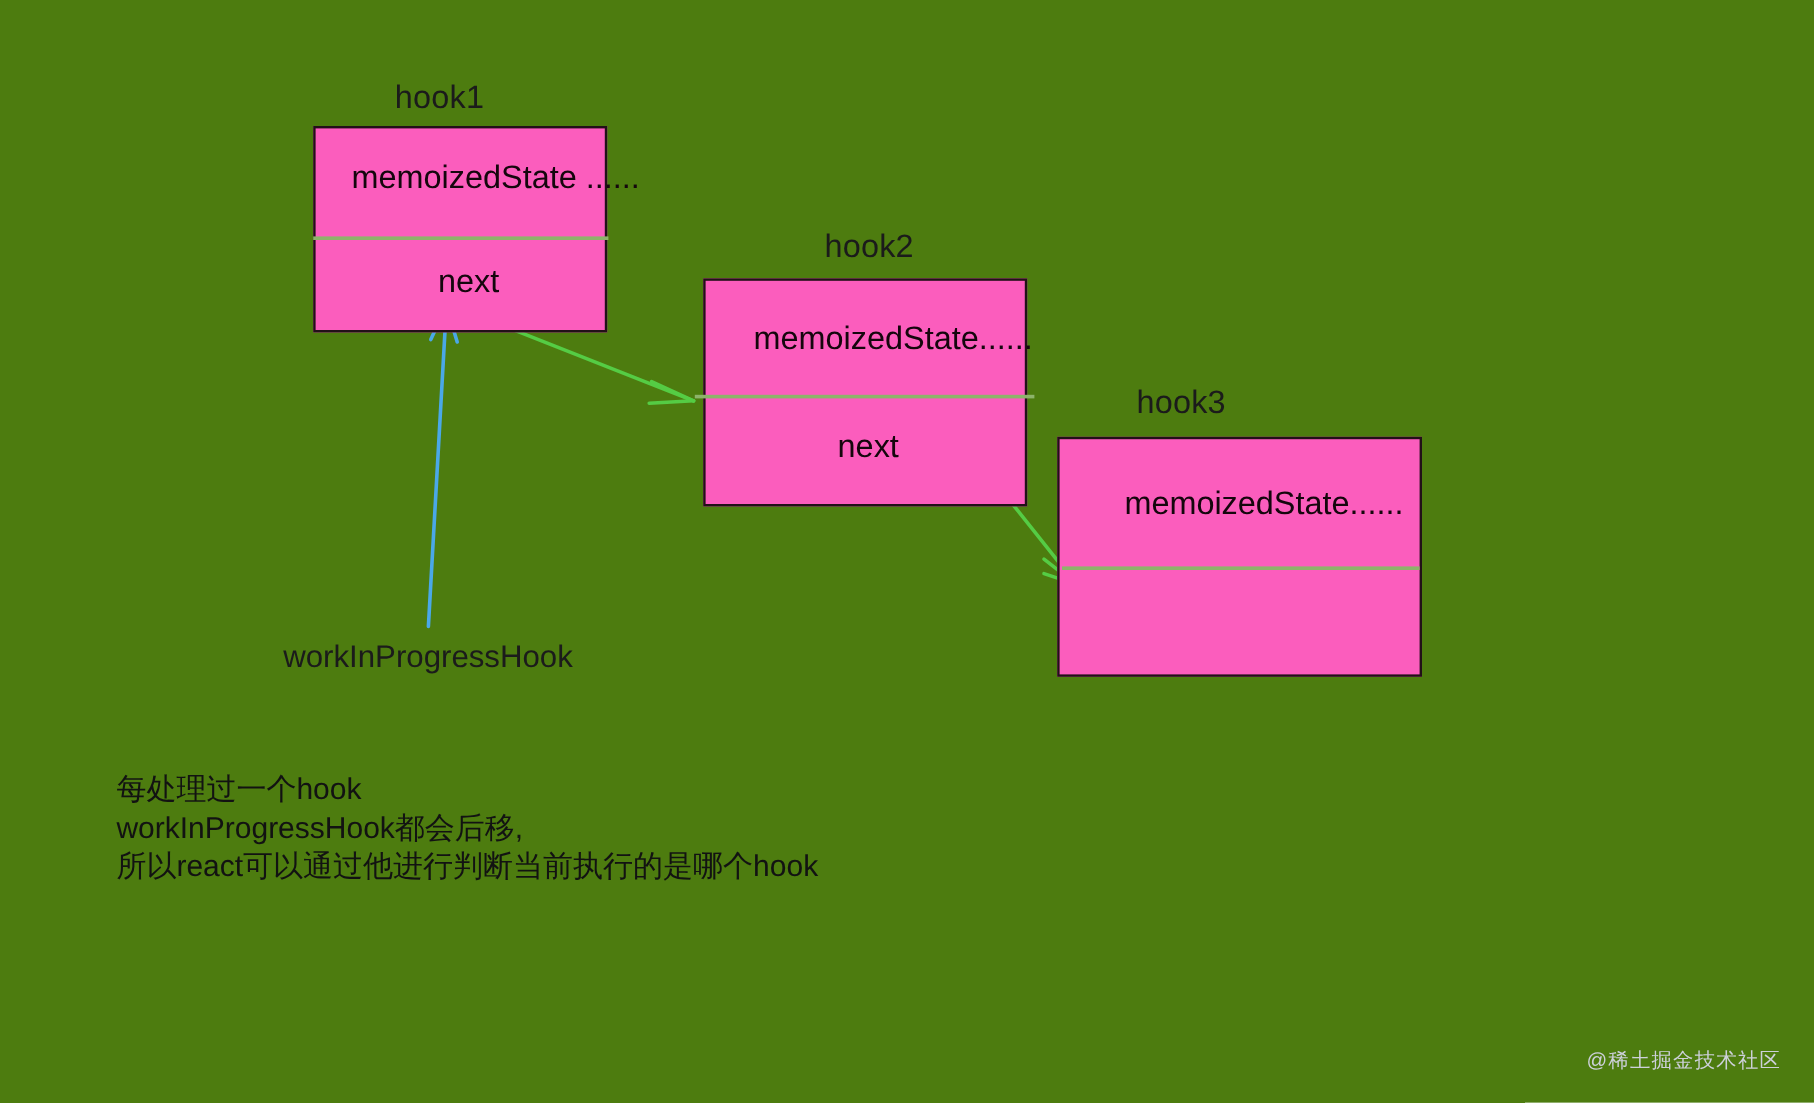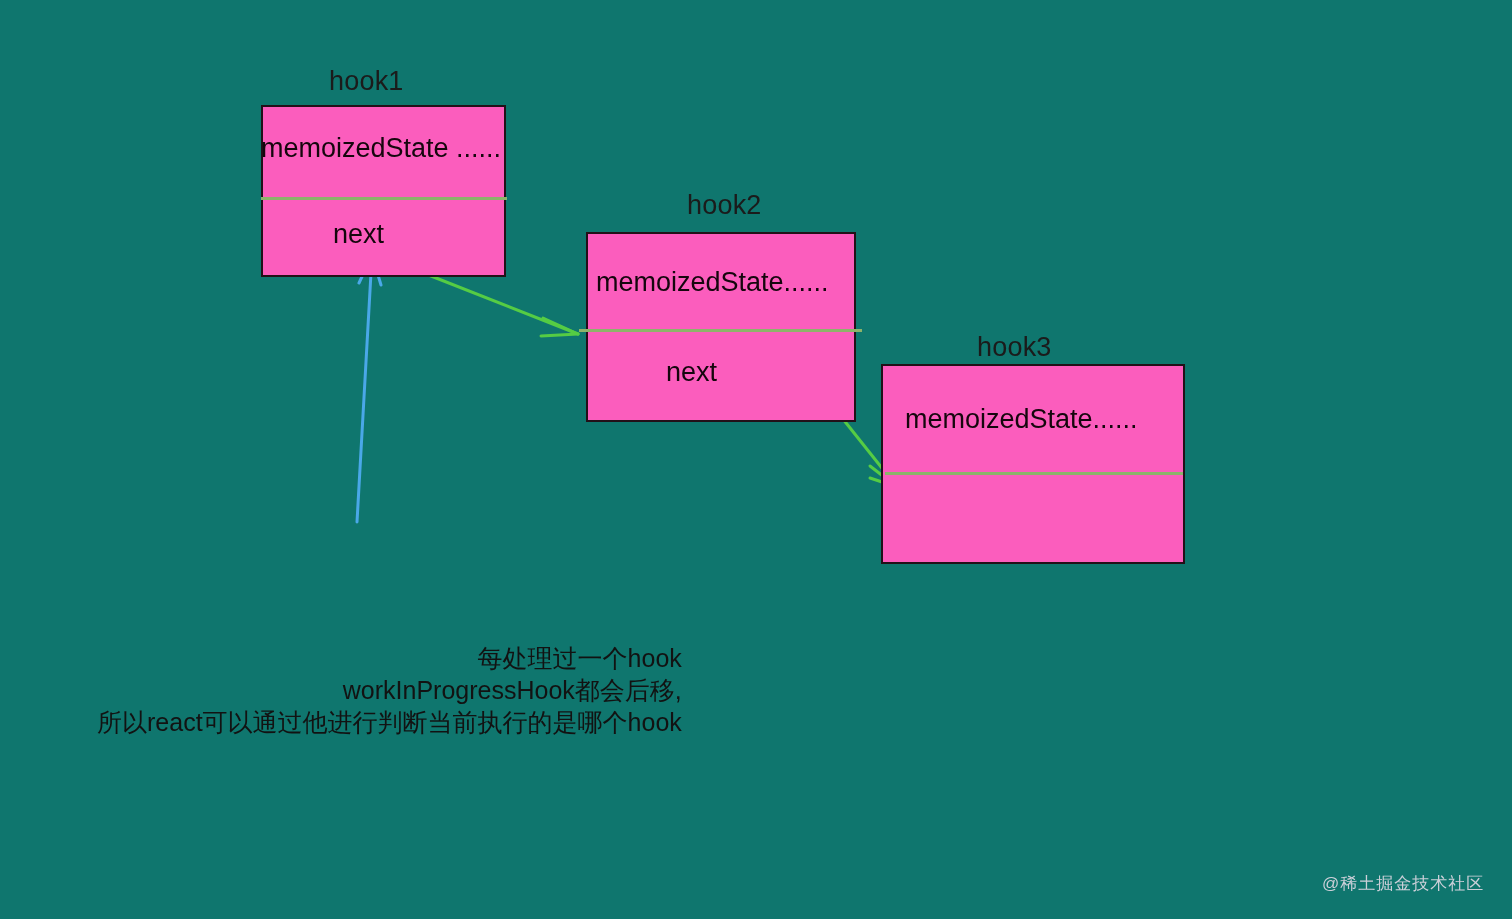--- a/index.html
+++ b/index.html
@@ -4,21 +4,21 @@
 <style>
   html, body {
     margin: 0;
     padding: 0;
     background: #ffffff;
   }
   #canvas {
     position: relative;
     width: 1512px;
     height: 919px;
-    background: #0f766e;
+    background: #4d7c0f;
     overflow: hidden;
     font-family: "Liberation Sans", "DejaVu Sans", sans-serif;
     color: #1a1a1a;
   }
   #edges {
     position: absolute;
     left: 0;
     top: 0;
     width: 1512px;
     height: 919px;
@@ -44,20 +44,21 @@
     position: absolute;
     height: 3px;
     background: #8db36a;
   }
   .slot-text {
     position: absolute;
     font-size: 27px;
     line-height: 1;
     color: #15060d;
     white-space: nowrap;
+    padding-left: 32px;
   }
 
   
   .plain-label {
     position: absolute;
     font-size: 26px;
     line-height: 1;
     color: #1b1b1b;
     white-space: nowrap;
   }
@@ -117,28 +118,29 @@
   <div class="hook-title" style="left:663px; top:192px;margin-left:24px;">hook2</div>
 
   <div class="hook-node" style="left:586px; top:232px; width:270px; height:190px;"></div>
 
   <div class="slot-text" style="left:596px; top:269px;">memoizedState......</div>
 
   <div class="hook-divider" style="left:579px; top:329px; width:283px;"></div>
 
   <div class="slot-text" style="left:666px; top:359px;">next</div>
 
-  <div class="hook-title" style="left:977px; top:322px;margin-top:12px;">hook3</div>
+  <div class="hook-title" style="left:947px; top:322px;">hook3</div>
 
   <div class="hook-node" style="left:881px; top:364px; width:304px; height:200px;"></div>
 
   <div class="slot-text" style="left:905px; top:406px;">memoizedState......</div>
 
   <div class="hook-divider" style="left:885px; top:472px; width:298px;"></div>
 
+  <div class="plain-label" style="left:236px; top:534px;">workInProgressHook</div>
 
-  <div class="note-block" style="left:97px; top:642px;text-align:right;">每处理过一个hook
+  <div class="note-block" style="left:97px; top:642px;">每处理过一个hook
 workInProgressHook都会后移,
 所以react可以通过他进行判断当前执行的是哪个hook</div>
 
   <div class="watermark" style="left:1322px; top:875px;text-align:right;">@稀土掘金技术社区</div>
 
 </div>
 
 </body></html>

